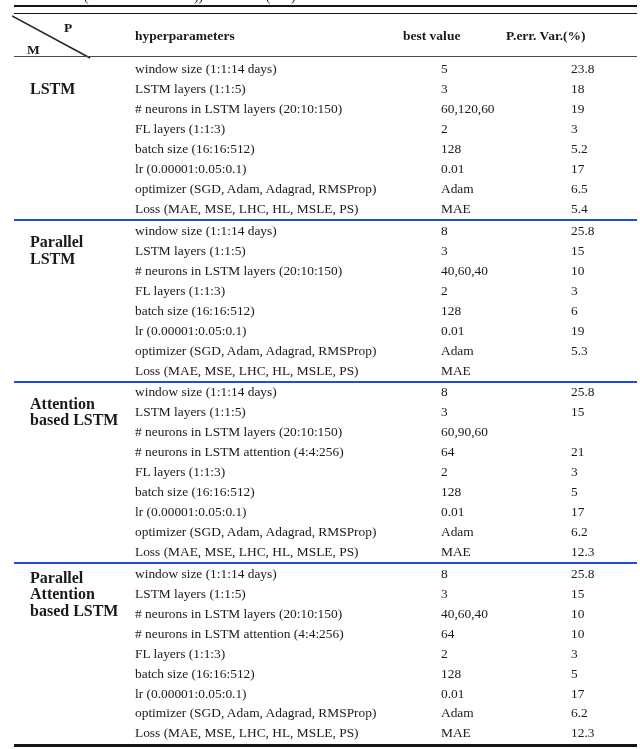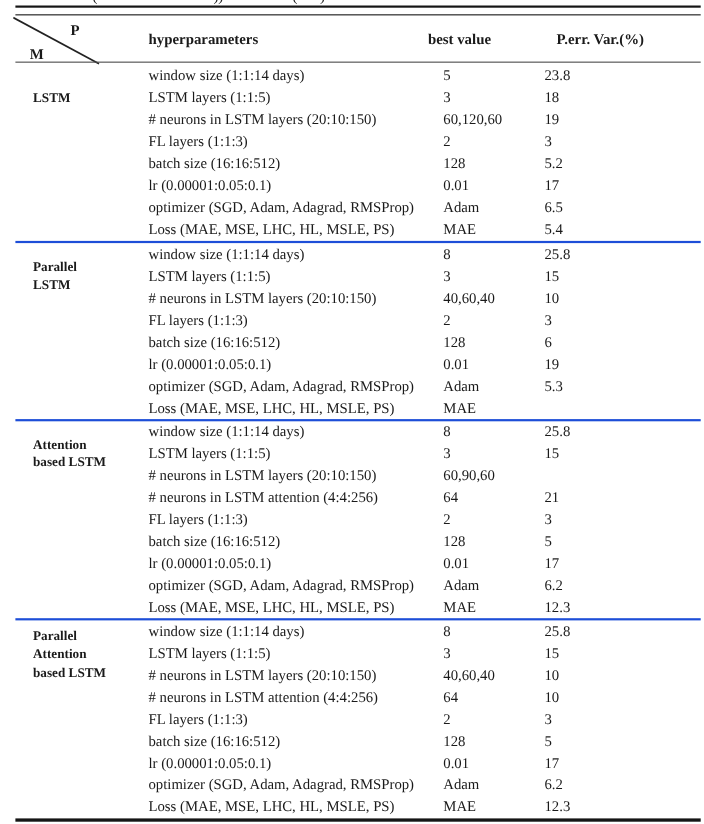--- a/index.html
+++ b/index.html
@@ -20,34 +20,34 @@
   .bottomrule{ top:743.6px; height:3px; }
 
   
   .header-row { position:absolute; top:15px; left:14px; width:623px; height:40px; }
   .corner { position:absolute; left:0; top:0; width:121px; height:41px; }
   .corner svg { position:absolute; left:-2px; top:0; }
   .corner-p { position:absolute; left:50px; top:5px; font-weight:bold; font-size:13.5px; }
   .corner-m { position:absolute; left:13px; top:27px; font-weight:bold; font-size:13.5px; }
   .hcol { position:absolute; top:13px; font-weight:bold; font-size:13.5px; white-space:nowrap; }
   .h-hp   { left:121px; }
-  .h-best { left:375px; }
+  .h-best { left:389px; }
   .h-perr { left:492px; }
 
   
   #table-body { position:absolute; top:59.5px; left:14px; width:623px; }
   .section { position:relative; }
   .section + .section { border-top:2px solid #1d4ed8; }
-  .model { position:absolute; left:16px; font-weight:bold; font-size:12px;
+  .model { position:absolute; left:16px; font-weight:bold; font-size:16px;
            line-height:16.5px; white-space:pre-line; }
   .model.lines1 { top:21px; }
   .model.lines2 { top:13px; }
   .model.lines3 { top:6px; }
   .trow { display:grid; grid-template-columns:268px 92px 142px; margin-left:121px;
-          height:19.95px; align-items:center; font-size:13.4px; }
+          height:19.95px; align-items:center; font-size:13.4px;gap:38px; }
   .cell-hp, .cell-best { text-align:left; white-space:nowrap; }
   .cell-perr { text-align:left; }
 </style>
 </head>
 <body>
 
 <div class="page">
 
   <div class="frags">
     <span class="frag f0">(</span>

